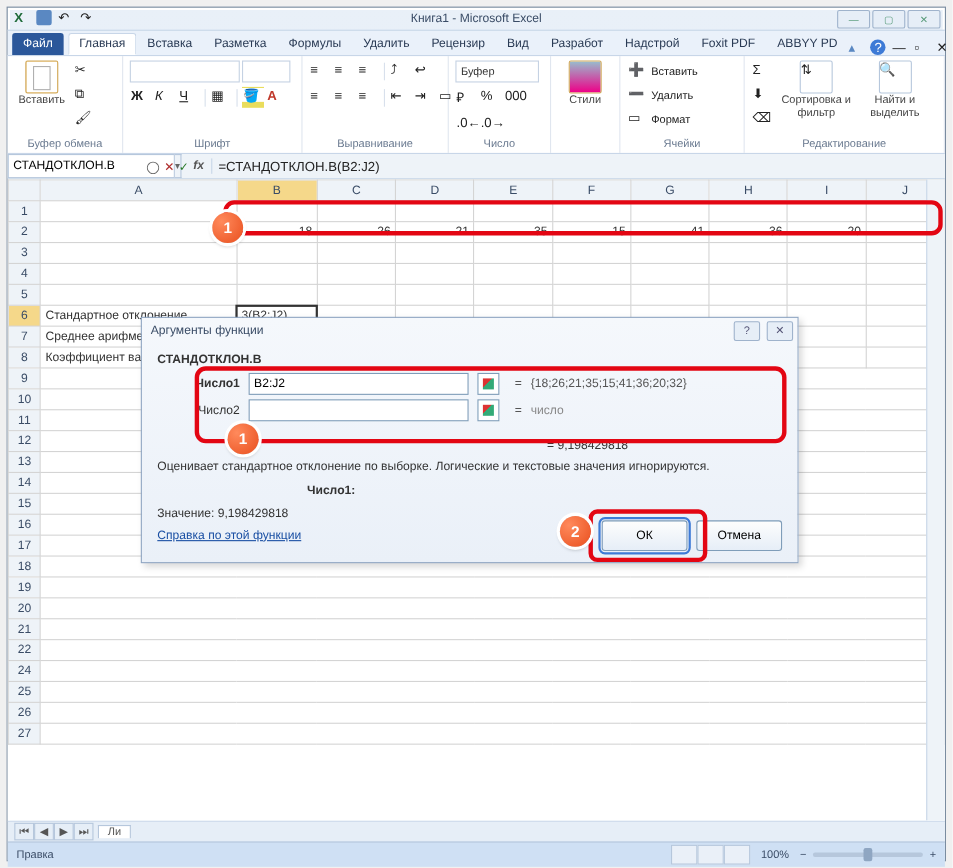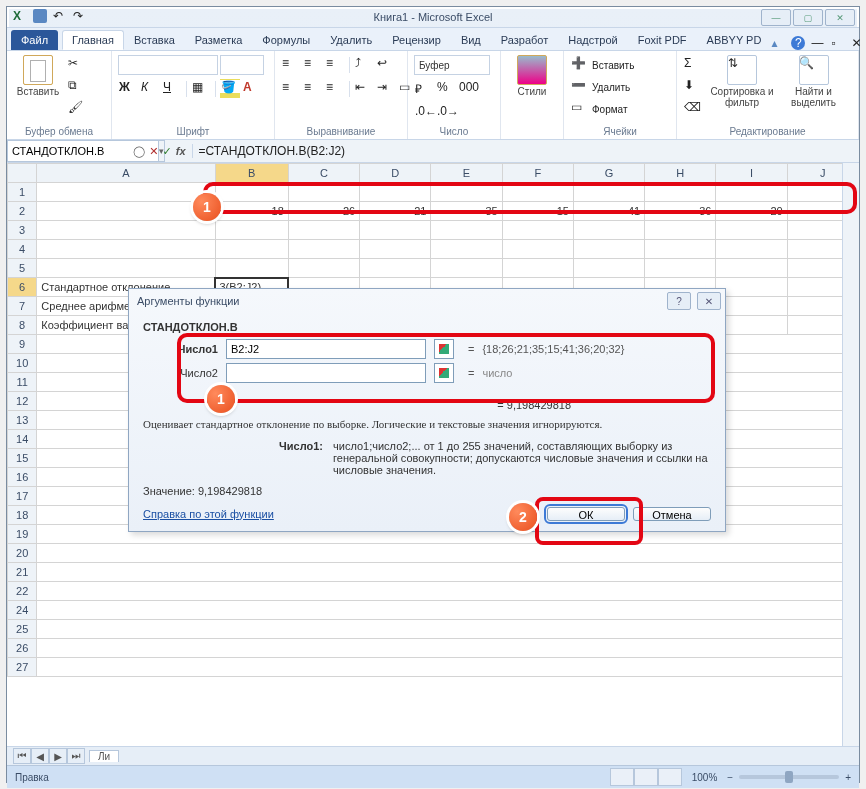--- a/index.html
+++ b/index.html
@@ -89,29 +89,29 @@
   .dlg-func{font-weight:bold;margin-bottom:6px;}
   .argrow{display:flex;align-items:center;gap:8px;margin:4px 0;}
   .argrow .albl{width:75px;text-align:right;font-weight:bold;}
   .argrow .albl.plain{font-weight:normal;}
   .argrow input{width:190px;height:18px;border:1px solid #7f9db9;padding:0 4px;font-size:11px;}
   .argrow .refbtn{width:18px;height:18px;border:1px solid #7f9db9;display:flex;align-items:center;justify-content:center;background:#fff;}
   .argrow .refbtn::before{content:"";width:10px;height:10px;background:linear-gradient(135deg,#d33,#d33 40%,#3a7 40%,#3a7);}
   .argrow .eq{color:#555;margin-left:6px;}
   .argrow .preview{color:#555;}
   .dlg-sep-result{margin:16px 0 6px 0;text-align:right;padding-right:140px;color:#333;}
-  .dlg-desc{margin:6px 0;line-height:1.35;font-family:Liberation Serif, serif;}
+  .dlg-desc{margin:6px 0;line-height:1.35;}
   .dlg-argdesc{display:flex;gap:10px;margin-top:8px;}
   .dlg-argdesc .k{font-weight:bold;width:180px;text-align:right;}
   .dlg-argdesc .v{flex:1;}
   .dlg-val{margin-top:9px;}
-  .dlg-foot{display:flex;align-items:center;margin-top:10px;gap:26px;}
+  .dlg-foot{display:flex;align-items:center;gap:26px;}
   .dlg-foot a{color:#1a4fa3;text-decoration:underline;font-size:11px;}
   .dlg-foot .spacer{flex:1;}
-  .dlg-foot button{width:78px;height:14px;border:1px solid #7f9db9;background:linear-gradient(#fdfdfd,#e6eef7);font-size:11px;border-radius:3px;}
+  .dlg-foot button{width:78px;height:28px;border:1px solid #7f9db9;background:linear-gradient(#fdfdfd,#e6eef7);font-size:11px;border-radius:3px;}
   .dlg-foot button.primary{outline:2px solid #3d7ad6;outline-offset:1px;}
 
   
   .sheettabs{height:18px;background:#e6eef7;border-top:1px solid #c8d6e8;display:flex;align-items:center;font-size:10px;padding-left:6px;gap:4px;color:#555;}
   .sheettabs .nav{display:flex;gap:0;}
   .sheettabs .nav span{width:16px;height:14px;border:1px solid #b6c7dc;display:inline-flex;align-items:center;justify-content:center;}
   .sheettabs .tabname{padding:0 8px;background:#fff;border:1px solid #b6c7dc;border-bottom:none;}
   .vscroll{position:absolute;right:0;top:0;bottom:0;width:16px;background:#eef3f8;border-left:1px solid #c8d6e8;}
 
   .statusbar{height:22px;background:var(--status);display:flex;align-items:center;padding:0 8px;font-size:10px;color:#3a4c66;border-top:1px solid #b6c7dc;gap:10px;}
@@ -566,21 +566,20 @@
       </div>
 
       <div class="red-ring" style="left:34px;top:-6px;width:530px;height:62px"></div>
       <div class="callnum" style="left:64px;top:46px">1</div>
     </div>
 
     <div class="dlg-sep-result">=  9,198429818</div>
     <div class="dlg-desc">Оценивает стандартное отклонение по выборке. Логические и текстовые значения игнорируются.</div>
     <div class="dlg-argdesc">
       <div class="k">Число1:</div>
-      <div class="v">число1;число2;... от 1 до 255 значений, составляющих выборку из генеральной совокупности; допускаются числовые значения и ссылки на числовые значения.</div>
     </div>
     <div class="dlg-val">Значение:  9,198429818</div>
 
     <div class="dlg-foot">
       <a href="#">Справка по этой функции</a>
       <span class="spacer"></span>
       <div style="position:relative;display:flex;gap:8px;align-items:center">
         <button class="primary">ОК</button>
         <button>Отмена</button>
         <div class="red-ring" style="left:-12px;top:-10px;width:100px;height:40px;border-radius:8px"></div>

